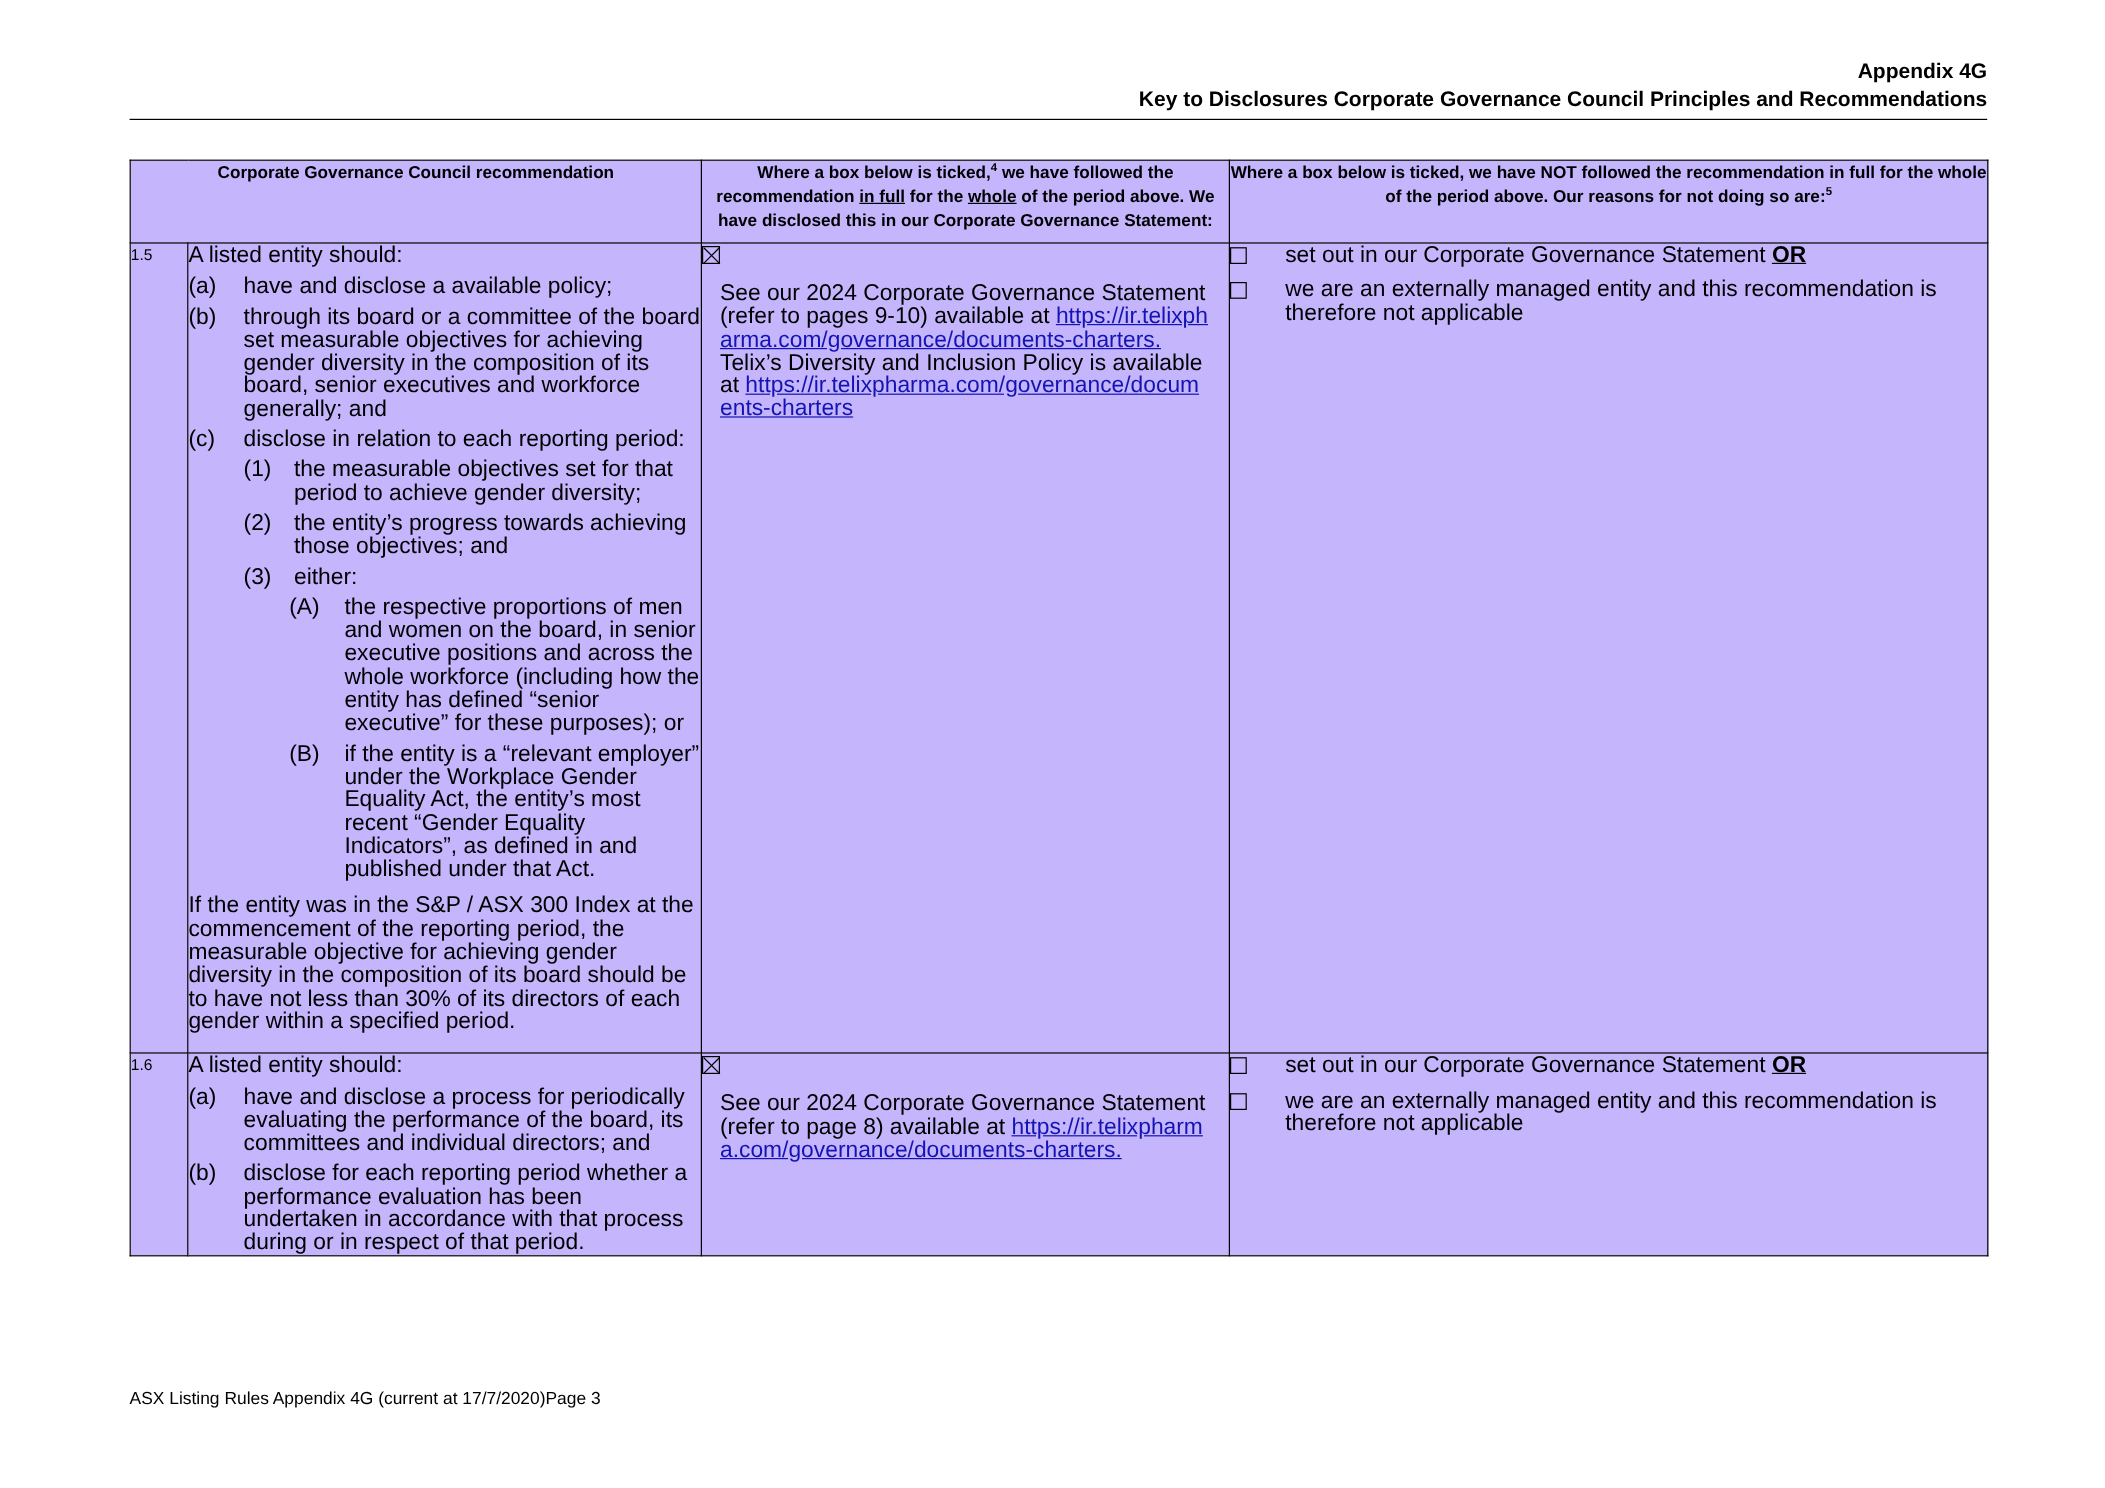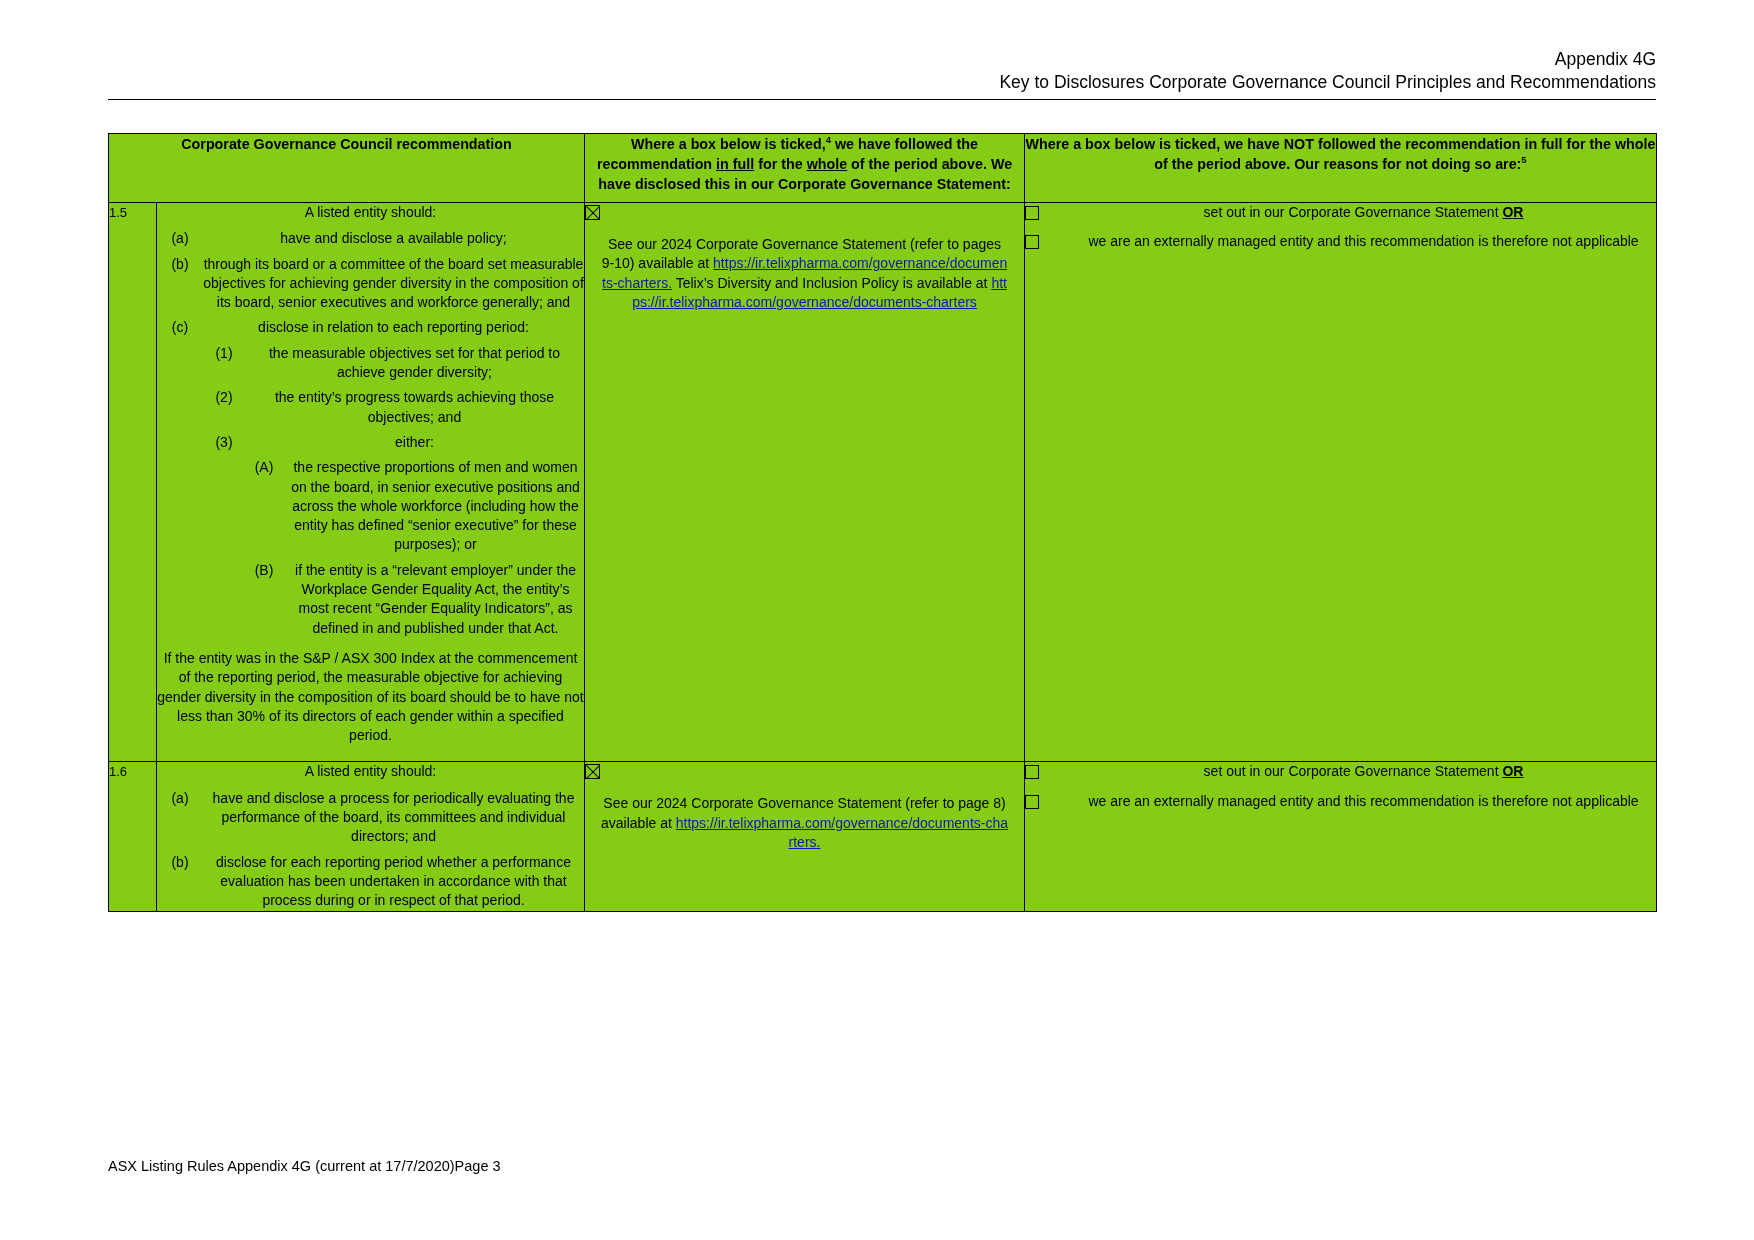--- a/index.html
+++ b/index.html
@@ -23,21 +23,21 @@
     box-sizing: border-box;
   }
 
   
   .header {
     position: absolute;
     left: 108px;
     top: 48px;
     width: 1548px;
     text-align: right;
-    font-weight: normal;
+    font-weight: bold;
     font-size: 17.5px;
     line-height: 23px;
   }
   .header .hline1 { display: block; }
   .header .hline2 { display: block; }
   .header-rule {
     position: absolute;
     left: 108px;
     top: 99px;
     width: 1548px;
@@ -51,21 +51,21 @@
     left: 108px;
     top: 133px;
     width: 1548px;
     border-collapse: collapse;
     table-layout: fixed;
   }
   .gtable td, .gtable th {
     border: 1px solid #000;
     vertical-align: top;
     padding: 0;
-    background: #84cc16;
+    background: #c4b5fd;
   }
   .col-num   { width: 48px; }
   .col-rec   { width: 428px; }
   .col-mid   { width: 440px; }
   .col-right { width: 632px; }
 
   .hdr-cell {
     padding: 10px 10px 10px 9px;
     font-weight: bold;
     font-size: 14.3px;
@@ -75,23 +75,22 @@
   .hdr-cell u { text-decoration: underline; }
   sup { font-size: 9.5px; vertical-align: super; line-height: 0; font-weight: bold;}
 
   .num-cell {
     padding: 10px 6px 6px 8px;
     font-size: 13px;
     line-height: 19px;
   }
   .body-cell {
     padding: 9px 11px 10px 11px;
-    font-size: 14px;
+    font-size: 19px;
     line-height: 19.3px;
-    text-align: center;
   }
 
   .lead { margin: 0 0 7px 0; }
 
   
   .lvl1, .lvl2, .lvl3 { margin: 0; }
   .item {
     display: flex;
     margin-bottom: 6px;
   }

